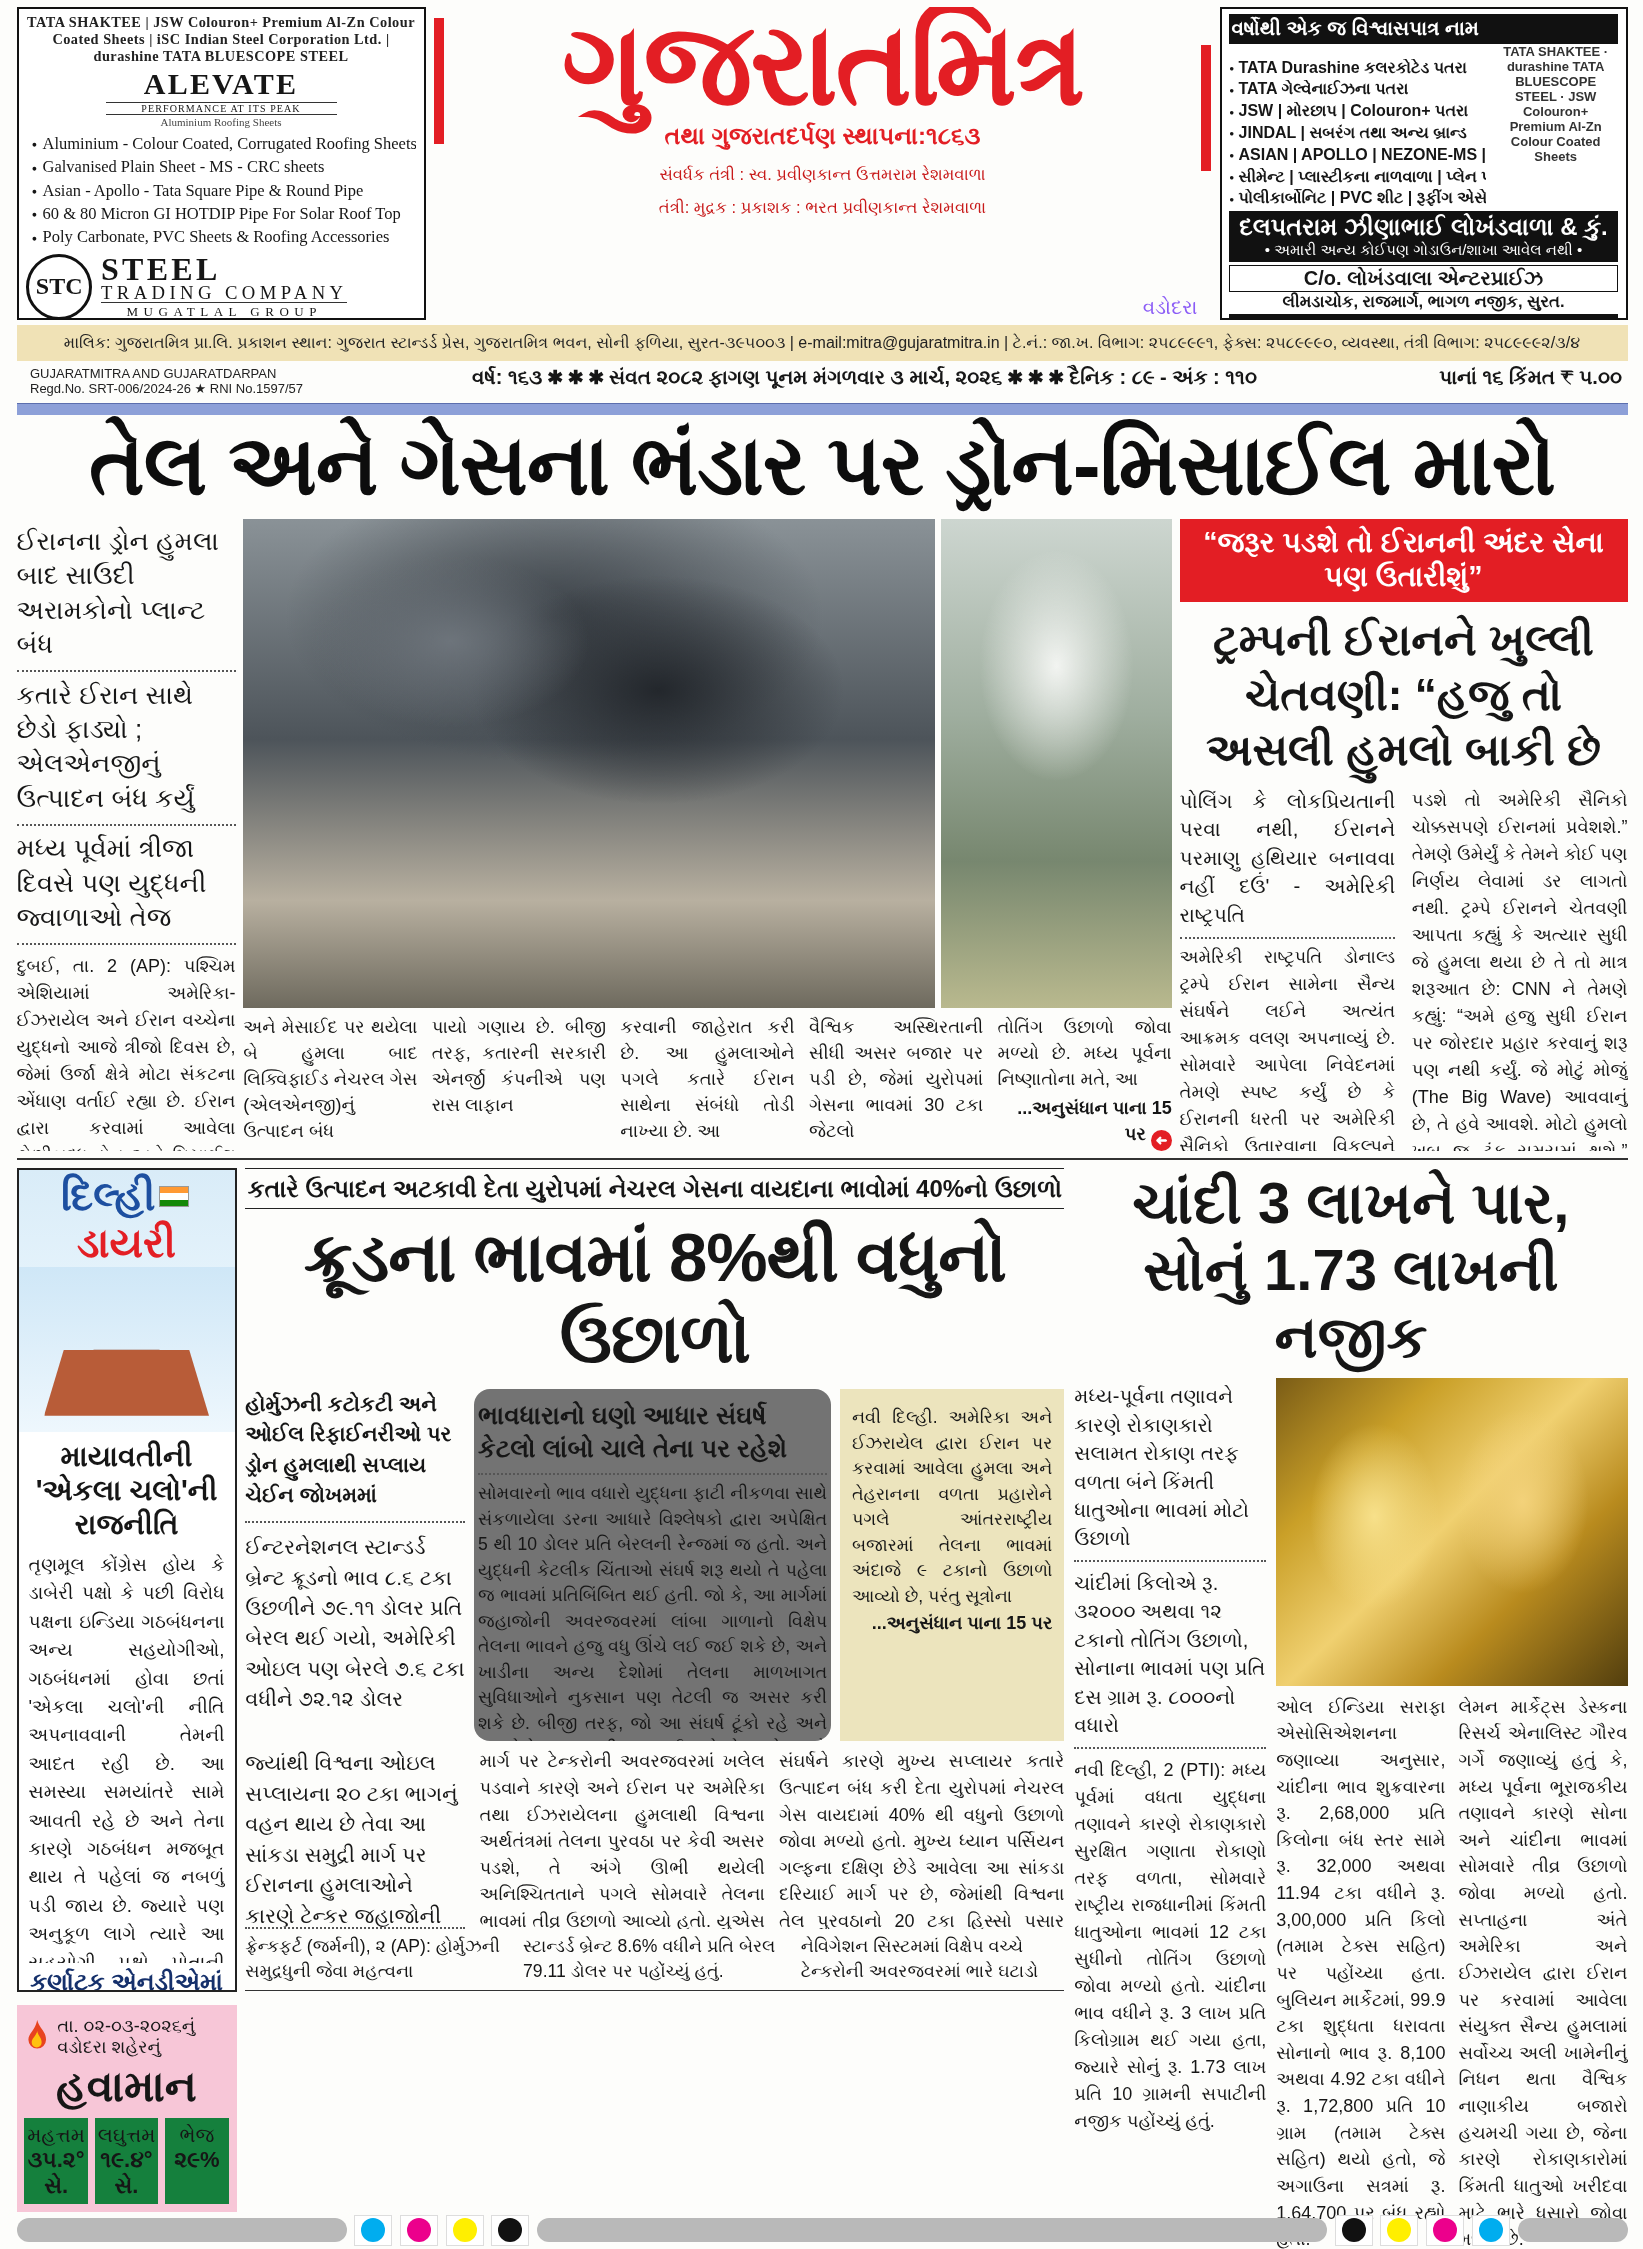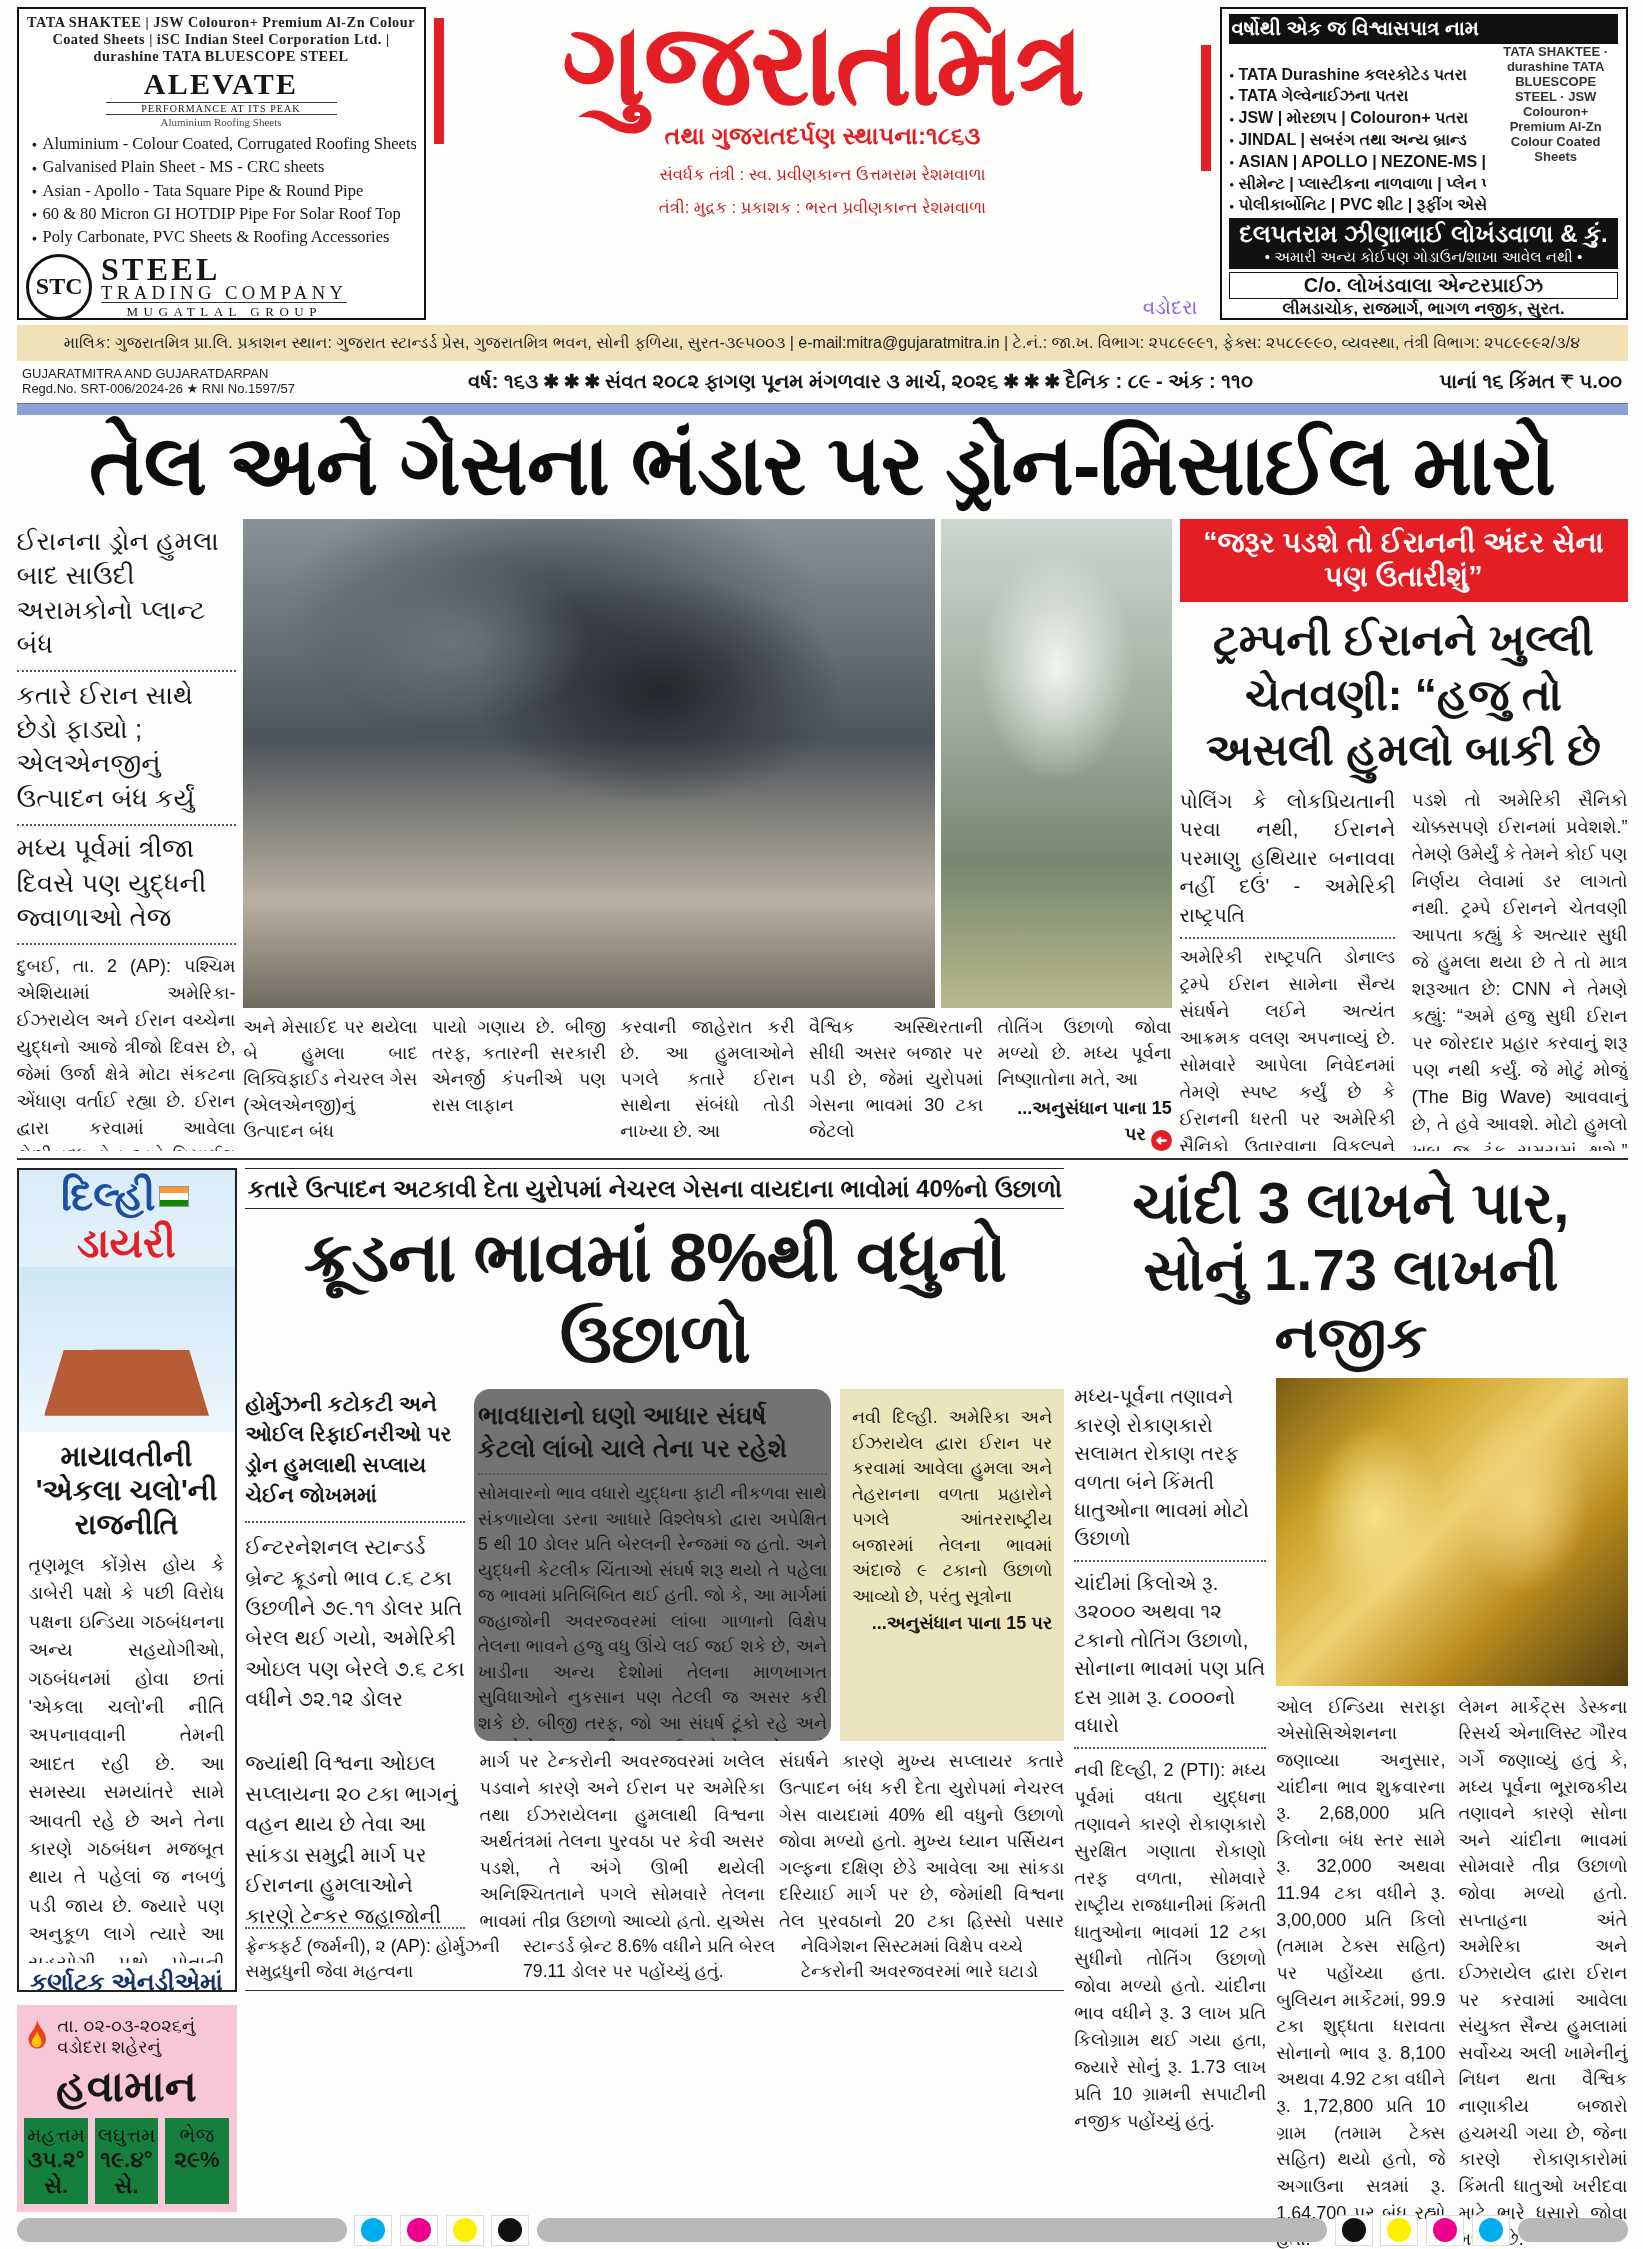--- a/index.html
+++ b/index.html
@@ -32,34 +32,34 @@
   .masthead { flex:1; position:relative; text-align:center; padding-top:3.3px; overflow:hidden; }
   .ribbon { position:absolute; top:11px; width:10px; height:126px; background:#e31e24; }
   .ribbon.l { left:1.1px; } .ribbon.r { right:1.1px; top:38px; }
   .mast-title { color:#e31e24; font-weight:bold; font-size:115px; line-height:.95; letter-spacing:-2.2px; }
   .mast-tag { color:#e31e24; font-size:24px; font-weight:bold; margin-top:3.3px; }
   .mast-ed { color:#c81a1a; font-size:16.5px; margin-top:14.3px; }
   .mast-city { position:absolute; right:14.3px; bottom:1.1px; font-size:20px; color:#8b5cf6; }
 
   .ad-right { width:408px; font-size:16px; }
   .ad-right .hdr { background:#111; color:#fff; font-size:20px; font-weight:bold; text-align:left; padding:3.3px 2.2px; }
-  .ad-right ul { list-style:none; margin-top:22px; width:66%; }
+  .ad-right ul { list-style:none; margin-top:15px; width:66%; }
   .ad-right li { margin:3.8px 0; font-weight:bold; white-space:nowrap; overflow:hidden; }
   .ad-right li::before { content:"●"; font-size:8.2px; vertical-align:1.6px; margin-right:4.4px; }
   .ad-right .side-brands { float:right; width:32%; text-align:center; font-weight:bold; font-size:13px; color:#333; }
   .ad-right .black-band { clear:both; background:#111; color:#fff; text-align:center; padding:2.2px 1.1px; }
   .ad-right .black-band .big { font-size:24px; font-weight:bold; }
   .ad-right .black-band .note { font-size:15px; }
   .ad-right .co { text-align:center; font-size:20px; font-weight:bold; border:1.6px solid #111; margin-top:3.3px; padding:1.1px; }
   .ad-right .addr { text-align:center; font-size:16.5px; font-weight:bold; }
   .ad-right .mob { background:#111; color:#fff; text-align:center; font-size:23px; font-weight:bold; margin-top:3.3px; padding:2.2px 0 1.1px; }
 
   
   .pub-strip { background:#f0e2b6; margin-top:5.5px; padding:8.8px 22px; font-size:16px; text-align:center; color:#222; white-space:nowrap; overflow:hidden; }
-  .date-row { display:flex; align-items:center; padding:5.5px 5.5px 3.3px; }
+  .date-row { display:flex; padding:5.5px 5.5px 3.3px;margin-left:8px; }
   .date-left { font-size:13px; color:#222; width:308px; }
   .date-center { flex:1; text-align:center; font-size:20px; font-weight:bold; }
   .date-right { width:231px; text-align:right; font-size:20px; font-weight:bold; }
   .blue-bar { height:12px; background:#8da0d8; border-top:1.1px solid #5c6fae; margin:3.3px 0 1.1px; }
 
   
   .main-headline { text-align:center; font-size:84px; font-weight:bold; line-height:1.08; letter-spacing:-1.1px; color:#0d0d0d; padding:4.4px 0 7.7px; }
   .lead { display:flex; gap:7.7px; height:632px; }
   .rail { width:219px; flex:0 0 auto; overflow:hidden; }
   .rail-sub { font-size:26px; line-height:1.32; padding:5.5px 0 8.8px; border-bottom:2.2px dotted #555; }

